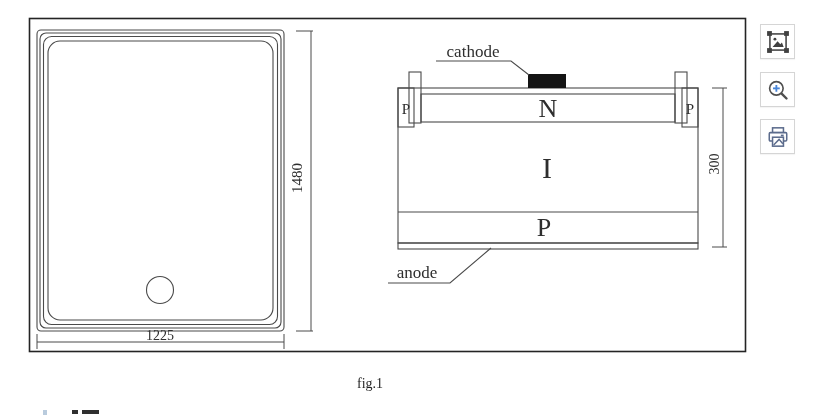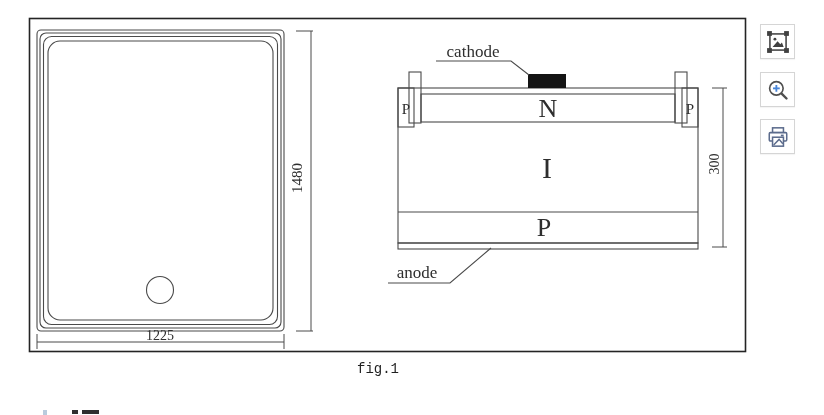--- a/index.html
+++ b/index.html
@@ -1,21 +1,21 @@
 <!DOCTYPE html>
 <html><head>
 <meta charset="utf-8">
 <style>
   html,body{margin:0;padding:0;background:#ffffff;}
   .stage{position:relative;width:824px;height:415px;background:#ffffff;overflow:hidden;
          font-family:"Liberation Sans",sans-serif;}
   .drawing-svg{position:absolute;left:0;top:0;}
   .ser{font-family:"Liberation Serif",serif;fill:#2e2e2e;}
-  .caption{position:absolute;left:357px;top:361px;font-size:14px;color:#1f1f1f;
-           font-family:Liberation Mono, monospace;}
+  .caption{position:absolute;left:357px;top:376px;font-size:14px;color:#1f1f1f;
+           font-family:Liberation Serif, serif;}
   .toolbar-btn{position:absolute;left:760px;width:35px;height:35px;background:#ffffff;
                border:1px solid #d5d5d5;box-shadow:0 1px 1px rgba(0,0,0,0.04);
                display:flex;align-items:center;justify-content:center;padding:0;cursor:pointer;}
   .toolbar-btn svg{display:block;}
   .cutoff-mark{position:absolute;}
 </style>
 </head>
 <body>
 
 <div class="stage">

